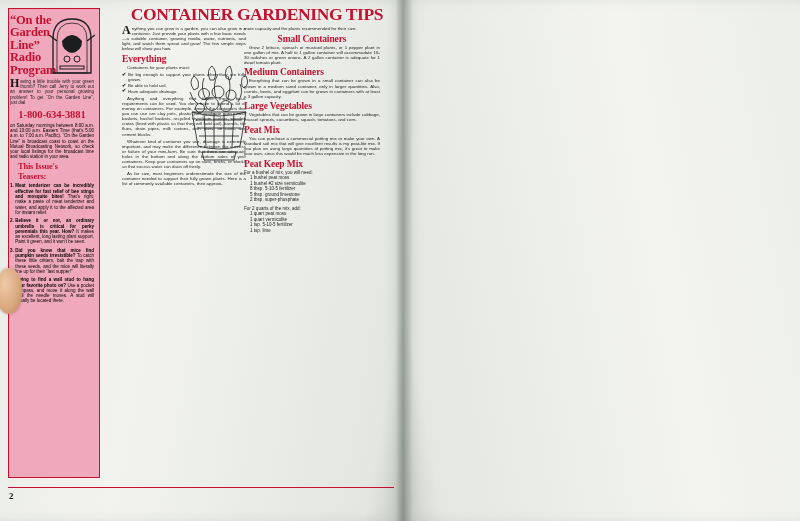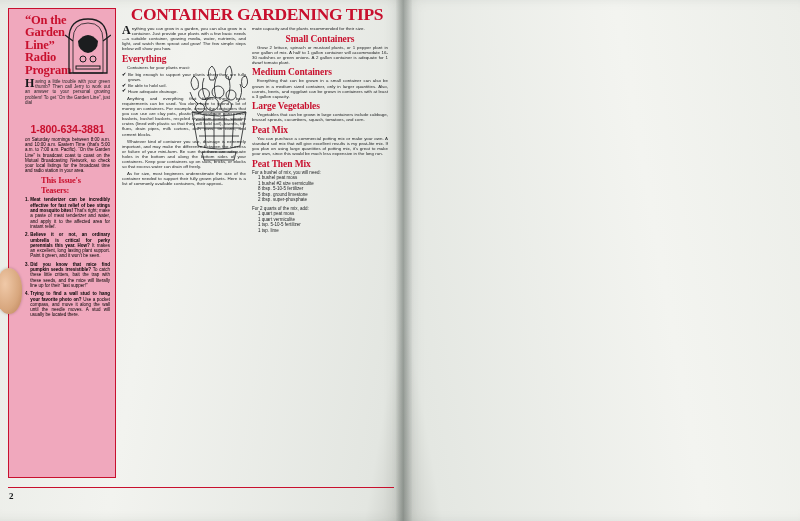--- a/index.html
+++ b/index.html
@@ -41,59 +41,59 @@
     font-weight:bold;font-size:9.5px;line-height:10px;margin:2.5px 0 1px 0;
     letter-spacing:-.1px;
   }
   .dropcap{
     float:left;font-family:"Liberation Serif",serif;font-weight:bold;
     font-size:12px;line-height:9.5px;padding:0 1px 0 0;color:#16181a;
   }
 
   
   #radio-box{
-    position:absolute;left:8px;top:8px;width:108px;height:470px;
+    position:absolute;left:8px;top:8px;width:92px;height:470px;
     background:#f0a8bd;border:1.6px solid #c8102e;box-sizing:border-box;
-    padding:5px 5px 4px 16px;
+    padding:5px 5px 4px 1px;
   }
   #radio-box .show-title{
     font-family:"Liberation Serif",serif;font-weight:bold;color:#c8102e;
     font-size:12.5px;line-height:12.4px;width:56px;letter-spacing:-.2px;
   }
   .radio-art{position:absolute;right:4px;top:6px;width:46px;height:60px;}
   #radio-box .blurb{
     clear:both;font-size:4.5px;line-height:5.2px;color:#1b1d1f;text-align:justify;
     margin-top:3px;
   }
   #radio-box .phone{
-    text-align:center;color:#c8102e;font-family:Liberation Sans, sans-serif;
-    font-weight:bold;font-size:10.6px;line-height:12px;margin:18px 0 2px;
+    text-align:center;color:#c8102e;font-family:Liberation Serif, serif;
+    font-weight:bold;font-size:10.6px;line-height:12px;margin:4px 0 2px;
     letter-spacing:-.1px;
   }
   #radio-box .hours{font-size:4.5px;line-height:5.2px;text-align:justify;}
   #radio-box .teaser-head{
     color:#c8102e;font-family:"Liberation Serif",serif;font-weight:bold;
-    font-size:8.4px;line-height:9.5px;margin:3px 16px 2px;letter-spacing:-.15px;
+    font-size:8.4px;line-height:9.5px;margin:3px 8px 2px;letter-spacing:-.15px;
     border-bottom:0;
   }
   .teaser{display:flex;gap:1.5px;font-size:4.5px;line-height:5.3px;margin-bottom:3px;text-align:justify;}
   .teaser .num{font-weight:bold;flex:0 0 auto;}
   .teaser b{font-weight:bold;}
 
   
   #headline-cgt{
     position:absolute;left:122px;top:5px;width:270px;
     text-align:center;color:#c8102e;
     font-family:"Liberation Serif",serif;font-weight:bold;
     font-size:17.5px;line-height:18px;letter-spacing:-.4px;
   }
 
   
   #col-a{left:122px;top:26px;width:124px;}
-  #col-b{left:252px;top:26px;width:136px;}
+  #col-b{left:244px;top:26px;width:136px;}
 
   .checklist{list-style:none;margin:1px 0 2px 0;padding:0;font-size:4.4px;line-height:5.2px;}
   .checklist li{position:relative;padding-left:6px;margin-bottom:.5px;}
   .checklist li .tick{position:absolute;left:0;top:-.2px;font-size:5px;font-weight:bold;}
   .recipe{font-size:4.5px;line-height:5.5px;margin:0 0 3px 0;}
   .recipe .ing{padding-left:6px;}
 
   
   .basket-art{position:absolute;left:182px;top:34px;width:74px;height:128px;}
 
@@ -200,21 +200,21 @@
     <div class="col body-txt" id="col-b">
       <p class="noind">mate capacity and the plants recommended for their size.</p>
       <div class="red-head" style="text-align:center">Small Containers</div>
       <p>Grow 2 lettuce, spinach or mustard plants, or 1 pepper plant in one gallon of mix.  A half to 1 gallon container will accommodate 16-30 radishes or green onions. A 2 gallon container is adequate for 1 dwarf tomato plant.</p>
       <div class="red-head" style="text-align:left">Medium Containers</div>
       <p>Everything that can be grown in a small container can also be grown in a medium sized container, only in larger quantities.  Also, carrots, beets, and eggplant can be grown in containers with at least a 3 gallon capacity.</p>
       <div class="red-head">Large Vegetables</div>
       <p>Vegetables that can be grown in large containers include cabbage, brussel sprouts, cucumbers, squash, tomatoes, and corn.</p>
       <div class="red-head">Peat Mix</div>
       <p>You can purchase a commercial potting mix or make your own.  A standard soil mix that will give excellent results is my peat-lite mix.  If you plan on using large quantities of potting mix, it's great to make your own, since this would be much less expensive in the long run.</p>
-      <div class="red-head">Peat Then Mix</div>
+      <div class="red-head">Peat Keep Mix</div>
       <div class="recipe">
         <div>For a bushel of mix, you will need:</div>
         <div class="ing">1 bushel peat moss</div>
         <div class="ing">1 bushel #2 size vermiculite</div>
         <div class="ing">8 tbsp. 5-10-5 fertilizer</div>
         <div class="ing">5 tbsp. ground limestone</div>
         <div class="ing">2 tbsp. super-phosphate</div>
       </div>
       <div class="recipe">
         <div>For 2 quarts of the mix, add:</div>

